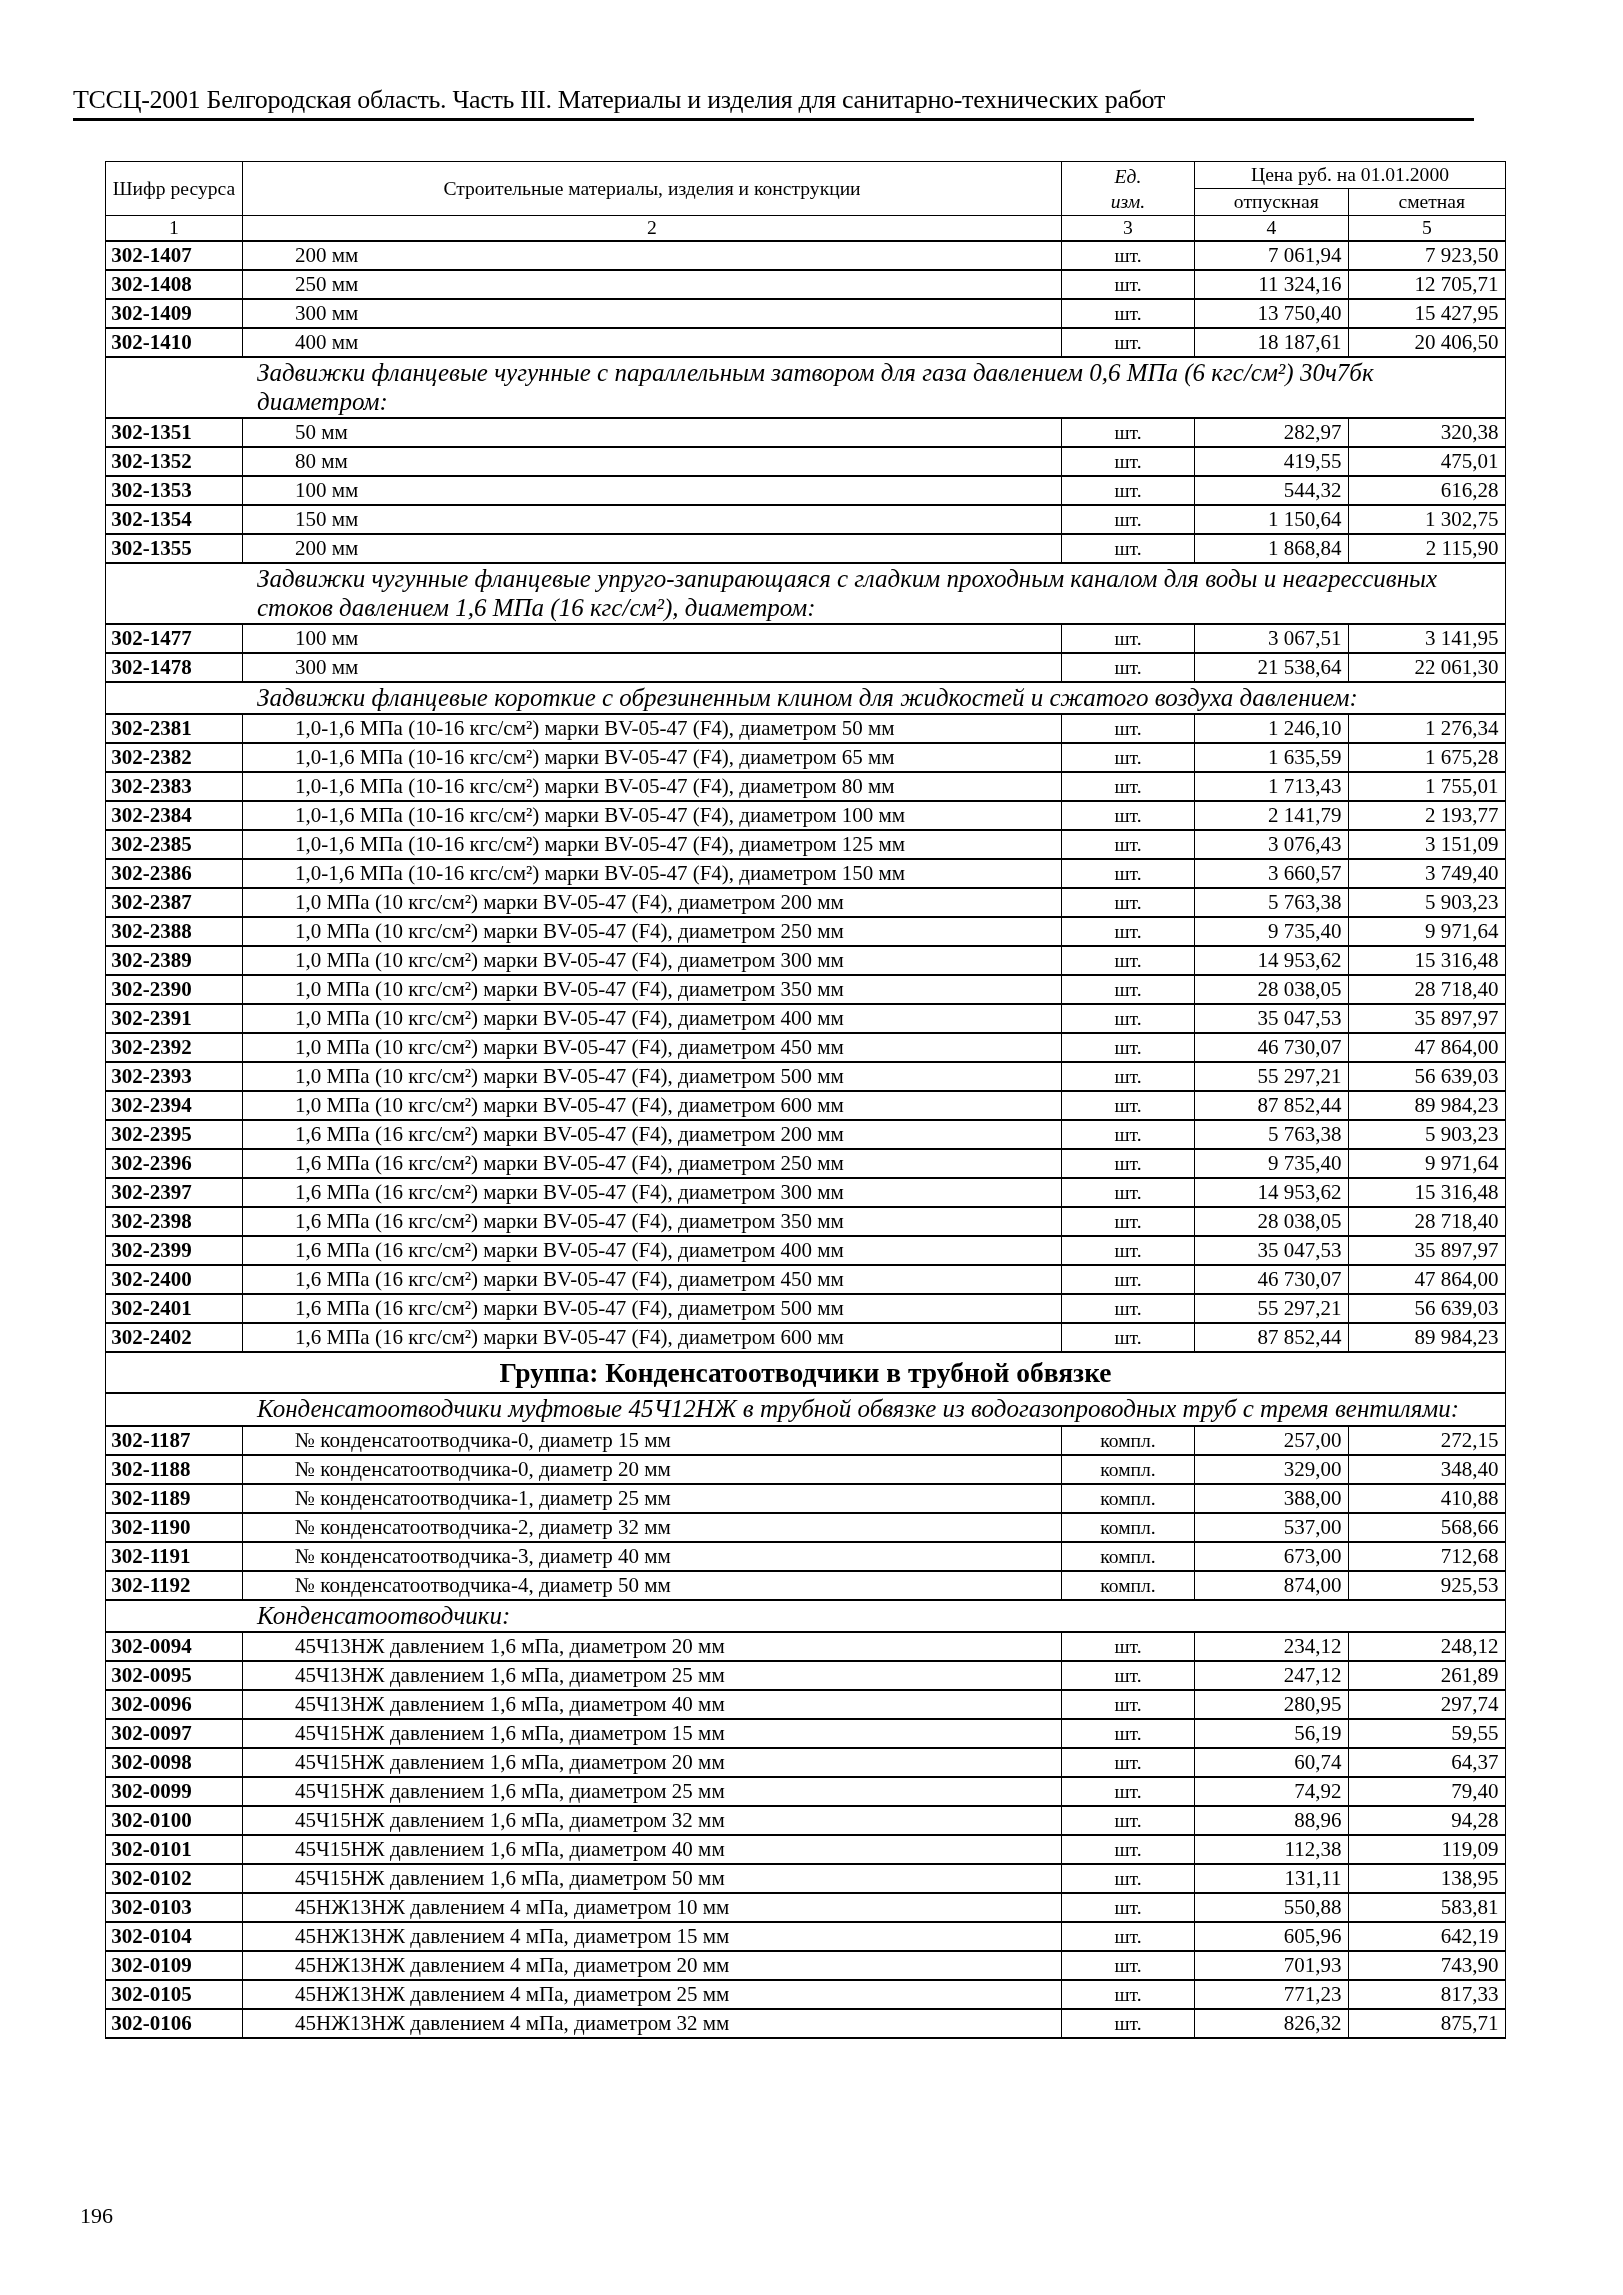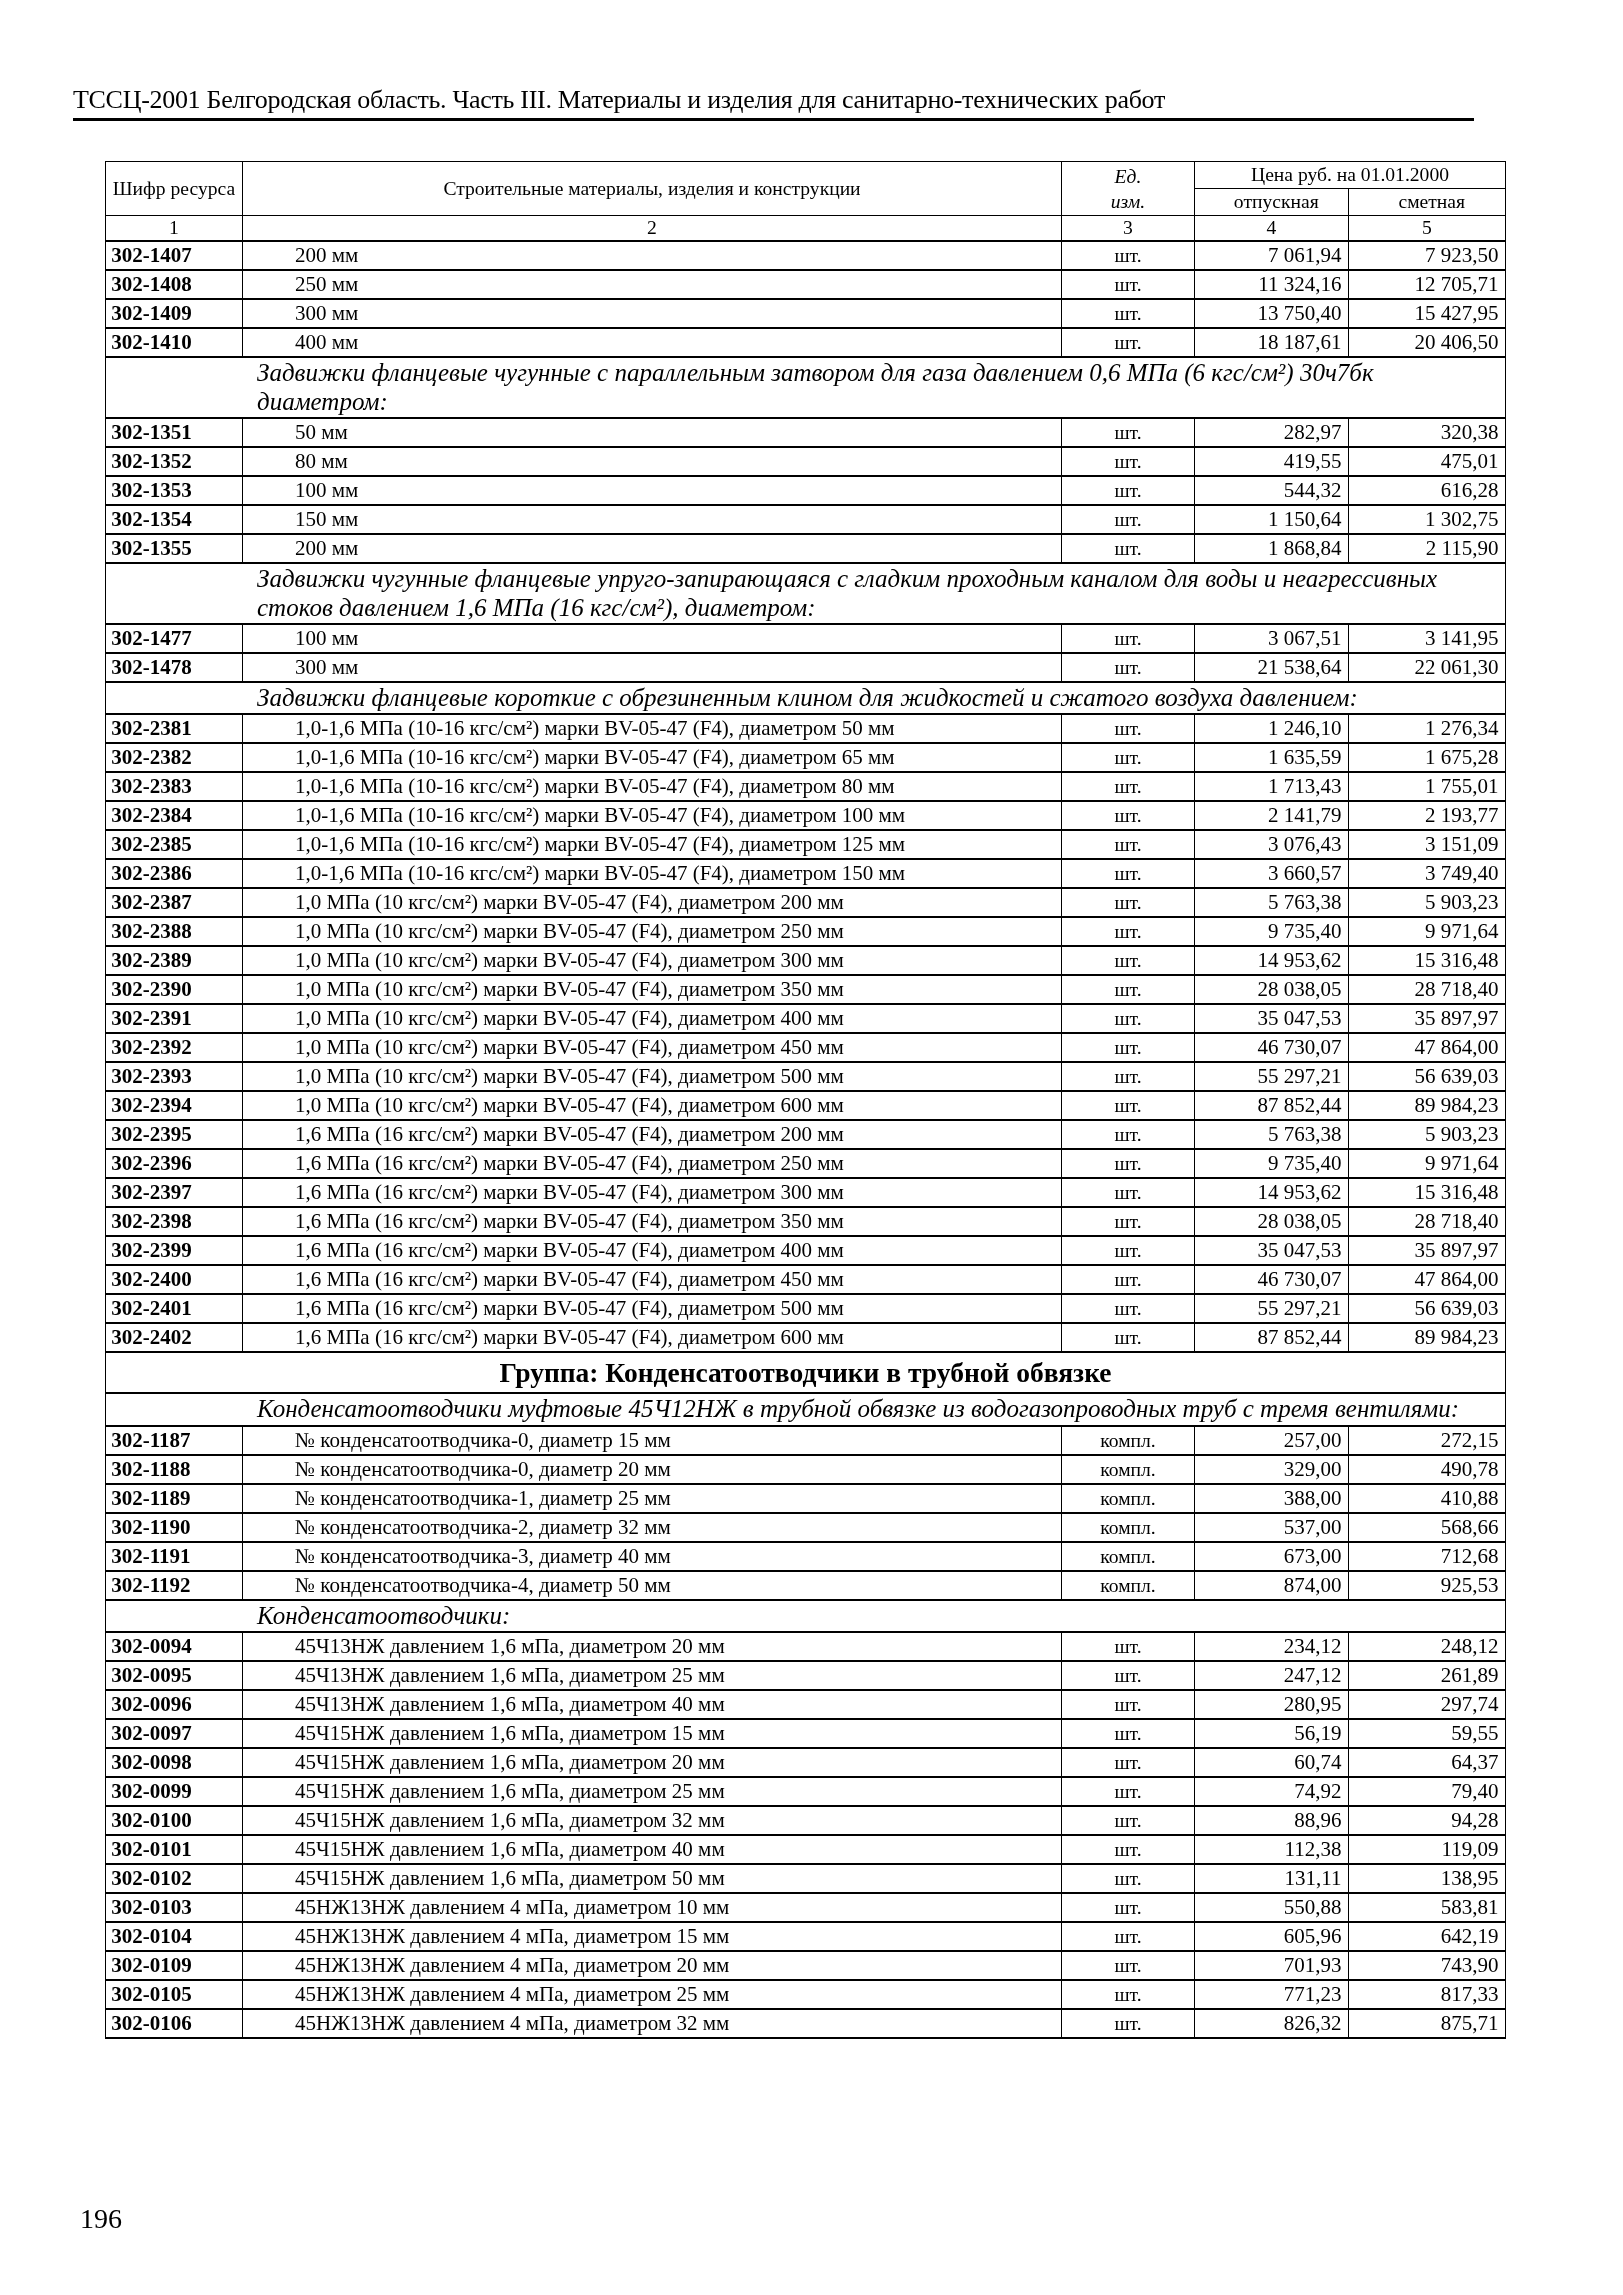--- a/index.html
+++ b/index.html
@@ -23,21 +23,21 @@
   tr.colnums td { height: 23.6px; text-align: center; font-size: 19.6px; border-bottom: 2.6px solid #000; }
   tr.item td { height: 27px; line-height: 27px; border-bottom: 2.6px solid #000; }
   tr.item td.code { text-align: left; padding-left: 5.2px; font-weight: bold; }
   tr.item td.desc { padding-left: 52px; }
   tr.item td.unit { text-align: center; font-size: 19.6px; }
   tr.item td.price { text-align: right; padding-right: 6.5px; }
   tr.section td { border-bottom: 2.6px solid #000; }
   tr.section td.sec-text { padding-left: 151px; font-size: 25px; line-height: 29px; white-space: normal;
          padding-right: 6.5px; padding-top: 0; padding-bottom: 1.3px; font-style: italic; }
   tr.group td { text-align: center; font-weight: bold; font-size: 27.5px; height: 39px; border-bottom: 2.6px solid #000; }
-  .page-number { position: absolute; left: 80px; top: 2203px; font-size: 28px; }
+  .page-number { position: absolute; left: 80px; top: 2203px; font-size: 22px; }
 </style>
 </head>
 <body>
 
 <div class="running-head">ТССЦ-2001 Белгородская область. Часть III. Материалы и изделия для санитарно-технических работ</div>
 <div class="head-rule"></div>
 
 <table class="price">
   <colgroup>
     <col class="c1">
@@ -321,21 +321,21 @@
         <td class="desc">№ конденсатоотводчика-0, диаметр 15 мм</td>
         <td class="unit">компл.</td>
         <td class="price">257,00</td>
         <td class="price">272,15</td>
       </tr>
       <tr class="item">
         <td class="code">302-1188</td>
         <td class="desc">№ конденсатоотводчика-0, диаметр 20 мм</td>
         <td class="unit">компл.</td>
         <td class="price">329,00</td>
-        <td class="price">490,78</td>
+        <td class="price">348,40</td>
       </tr>
       <tr class="item">
         <td class="code">302-1189</td>
         <td class="desc">№ конденсатоотводчика-1, диаметр 25 мм</td>
         <td class="unit">компл.</td>
         <td class="price">388,00</td>
         <td class="price">410,88</td>
       </tr>
       <tr class="item">
         <td class="code">302-1190</td>

